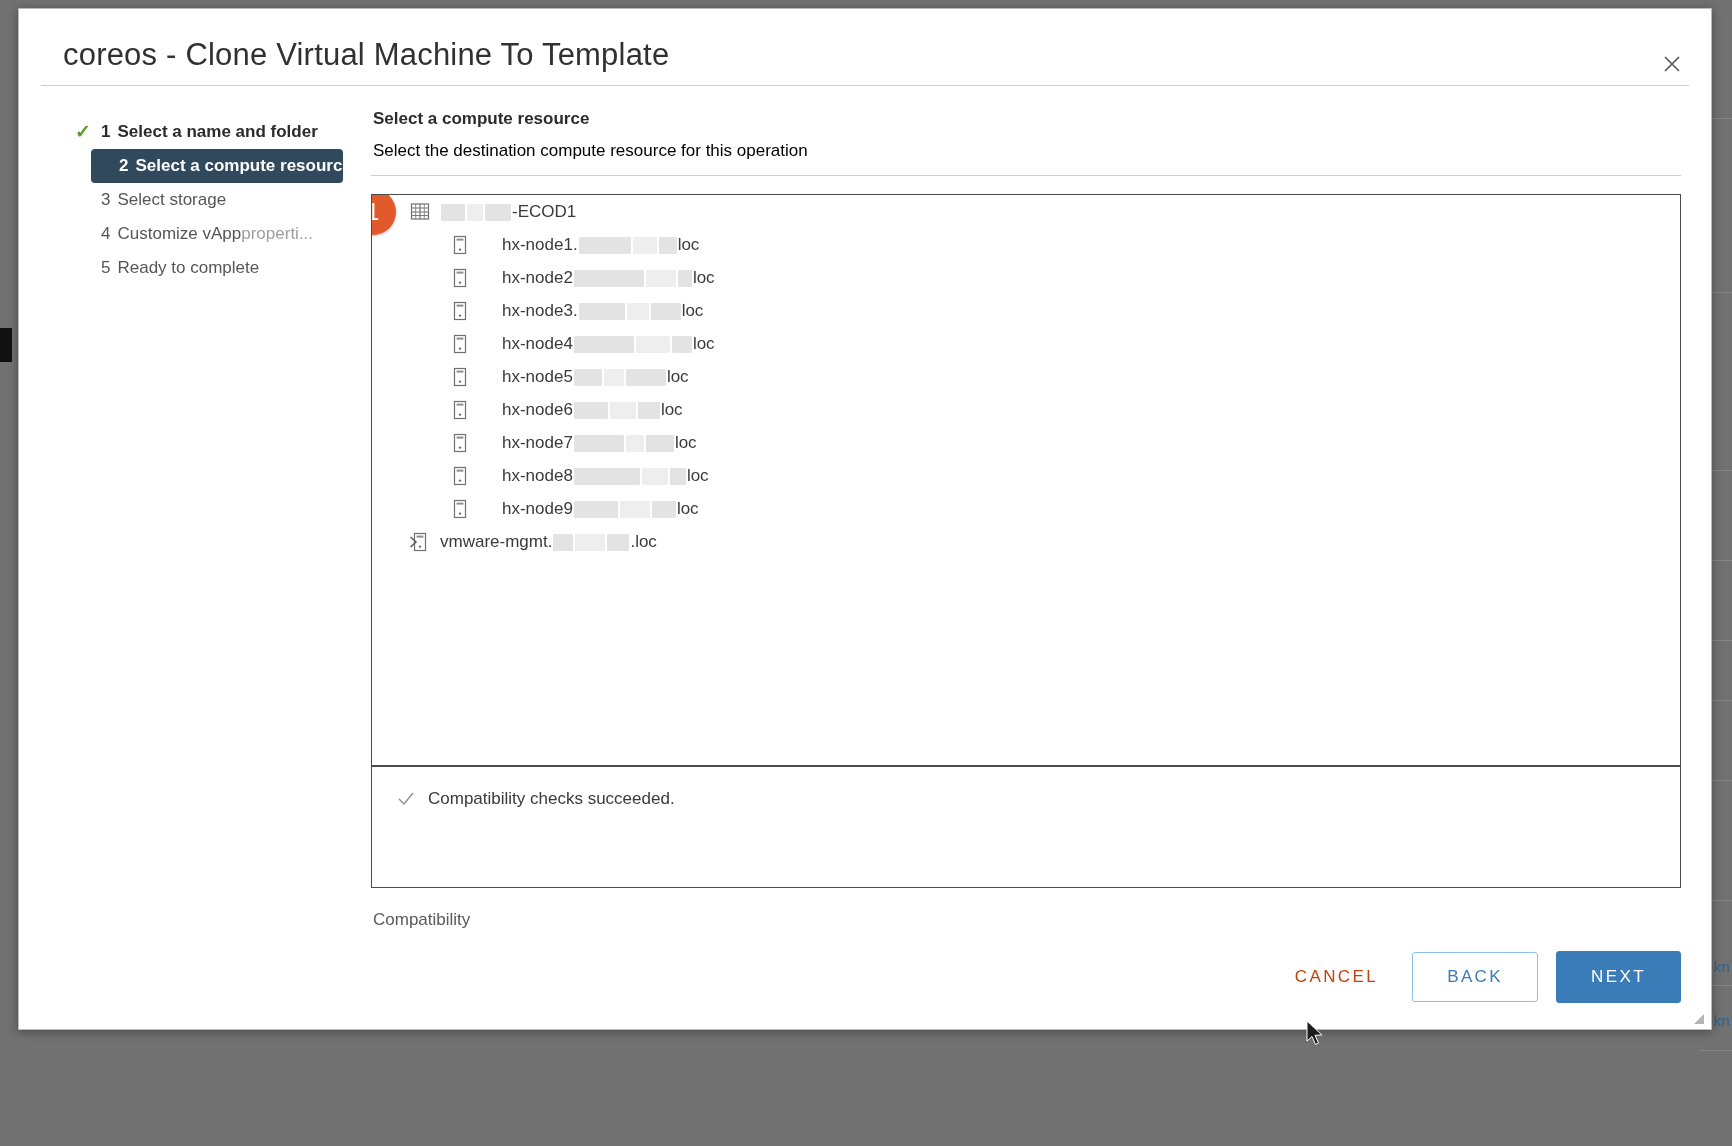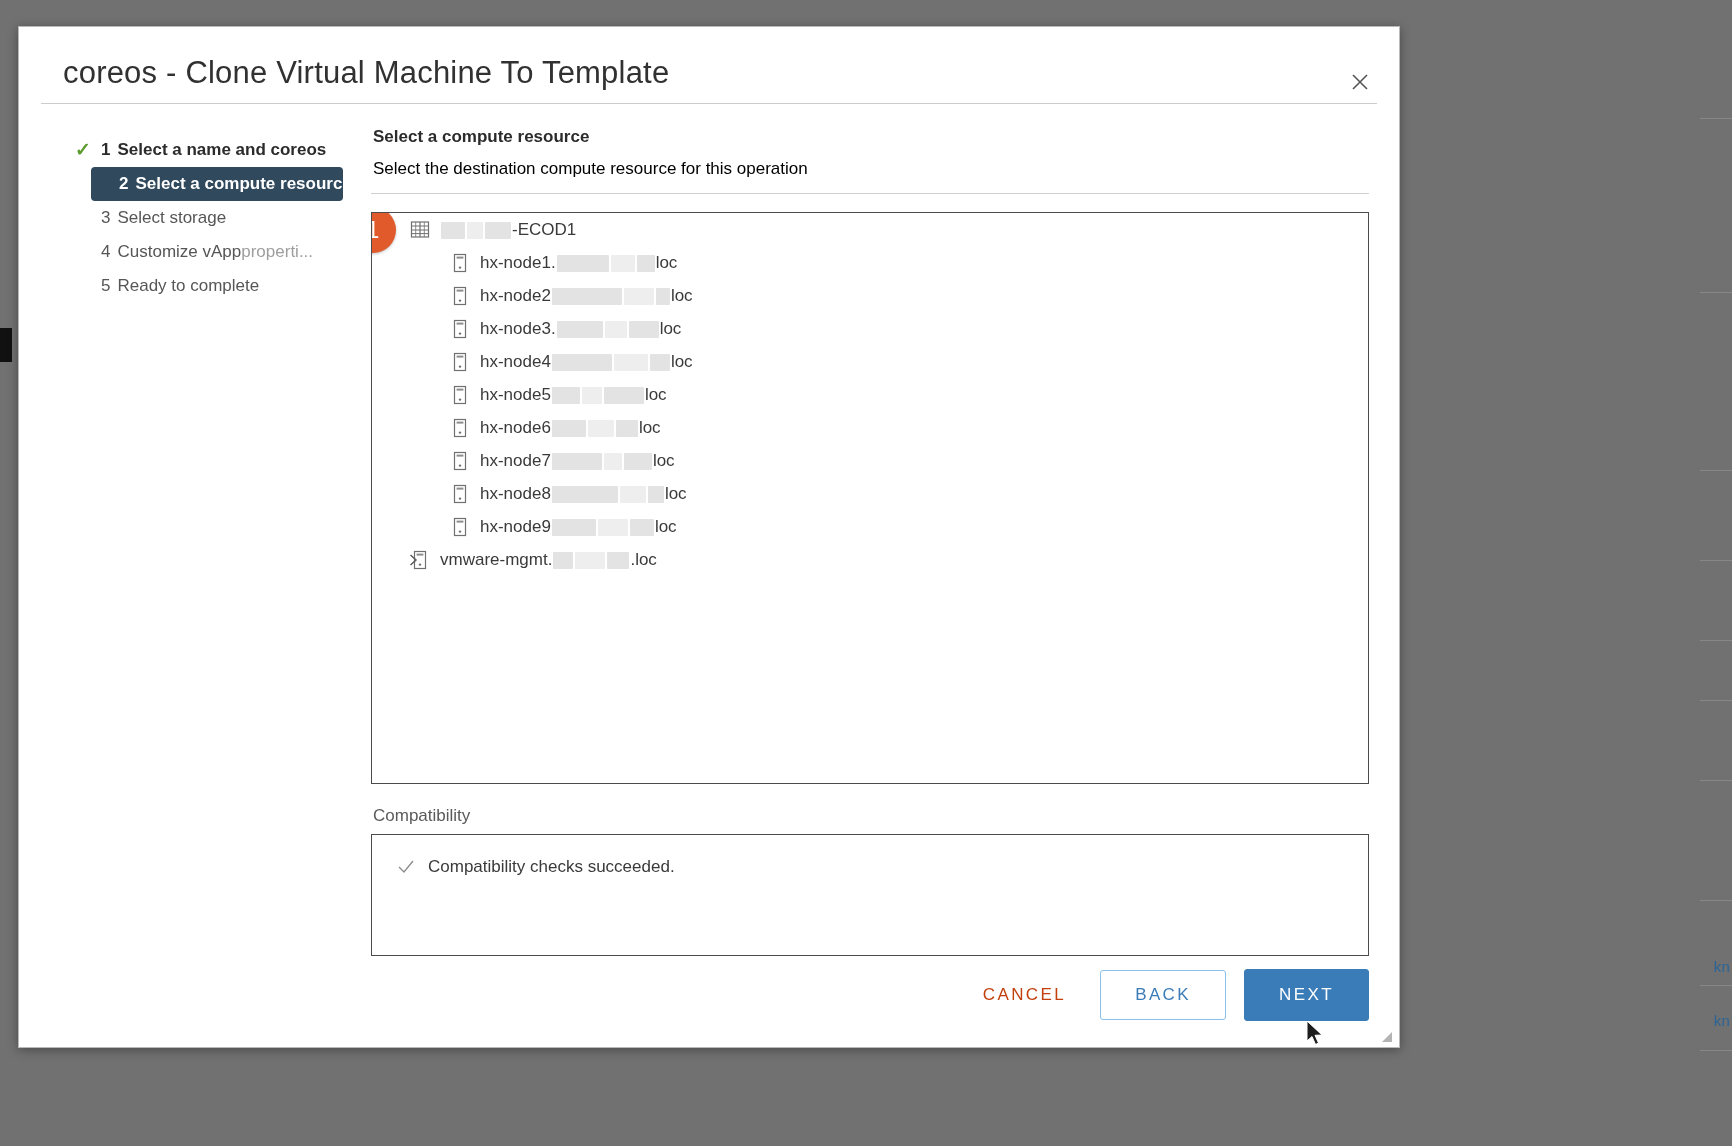--- a/index.html
+++ b/index.html
@@ -47,27 +47,26 @@
     width: 12px;
     height: 34px;
     background: #111;
   }
 
   
   #modal {
     position: absolute;
     left: 18px;
     top: 8px;
-    width: 1382px;
+    width: 1694px;
     height: 1022px;
     background: #ffffff;
     border: 1px solid #b9b9b9;
     box-shadow: 0 2px 10px rgba(0,0,0,0.35);
     box-sizing: border-box;
-    margin-top: 18px;
   }
 
   #titlebar {
     position: relative;
     height: 76px;
     border-bottom: 1px solid #cccccc;
     margin: 0 22px;
   }
   #dialog-title {
     position: absolute;
@@ -172,21 +171,21 @@
     height: 33px;
     display: flex;
     align-items: center;
     font-size: 17px;
     color: #3a3a3a;
     cursor: pointer;
     white-space: nowrap;
   }
   .tree-row.indent0 { padding-left: 38px; }
   .tree-row.indent1 { padding-left: 38px; }
-  .tree-row.indent2 { padding-left: 78px; }
+  .tree-row.indent2 { padding-left: 78px; gap: 22px; }
   .tree-row.selected {
     background: #31495c;
     color: #ffffff;
   }
   .twisty {
     position: absolute;
     width: 18px;
     height: 18px;
     left: 32px;
     top: 8px;
@@ -349,21 +348,21 @@
       <svg viewBox="0 0 26 26" width="26" height="26" aria-hidden="true">
         <path d="M6 6 L20 20 M20 6 L6 20" stroke="currentColor" stroke-width="1.6" fill="none"></path>
       </svg>
     </div>
   </div>
 
   <div id="steps">
       <div class="step done">
         <span class="tick">✓</span>
         <span class="num">1</span>
-        <span>Select a name and coreos</span>
+        <span>Select a name and folder</span>
       </div>
       <div class="step current">
         <span class="num">2</span>
         <span>Select a compute resource</span>
       </div>
       <div class="step">
         <span class="num">3</span>
         <span>Select storage</span>
       </div>
       <div class="step">
@@ -500,31 +499,31 @@
                 <rect x="4.5" y="2.5" width="11" height="17" fill="none" stroke="currentColor" stroke-width="1.2"></rect>
                 <rect x="6.6" y="4.6" width="6.8" height="2" fill="currentColor" opacity="0.8"></rect>
                 <circle cx="10" cy="15.6" r="1.2" fill="currentColor"></circle>
               </svg>
             </span>
             <span>vmware-mgmt.<span class="redact" style="width:20px"></span><span class="redact r-soft" style="width:30px"></span><span class="redact" style="width:22px"></span>.loc</span>
           </div>
         </div>
     </div>
 
-    <div id="compat-label">Compatibility</div>
     <div id="compat-box">
       <div id="compat-row">
         <span id="compat-check">
           <svg viewBox="0 0 20 20" width="20" height="20" aria-hidden="true">
             <path d="M3 10 L8 15 L17 4" stroke="currentColor" stroke-width="1.4" fill="none"></path>
           </svg>
         </span>
         <span>Compatibility checks succeeded.</span>
       </div>
     </div>
+    <div id="compat-label">Compatibility</div>
   </div>
 
   <div id="footer">
     <button id="cancel-button">CANCEL</button>
     <button id="back-button">BACK</button>
     <button id="next-button">NEXT</button>
   </div>
 
   <div id="resize-grip">
     <svg viewBox="0 0 16 16" width="16" height="16" aria-hidden="true">

